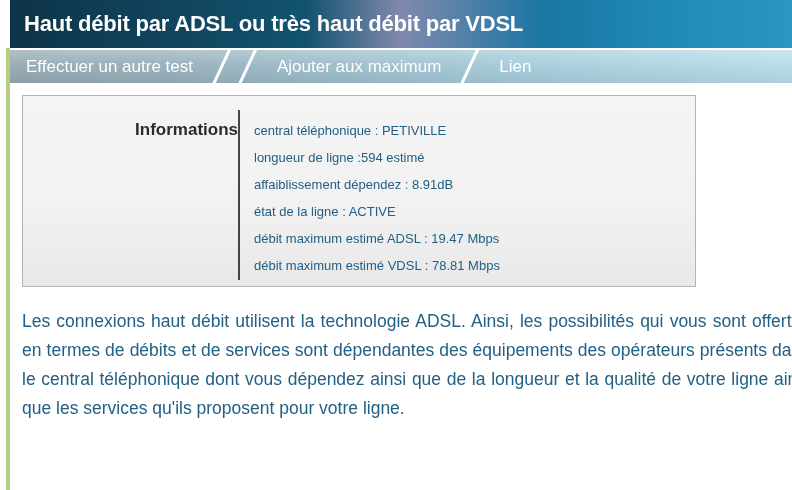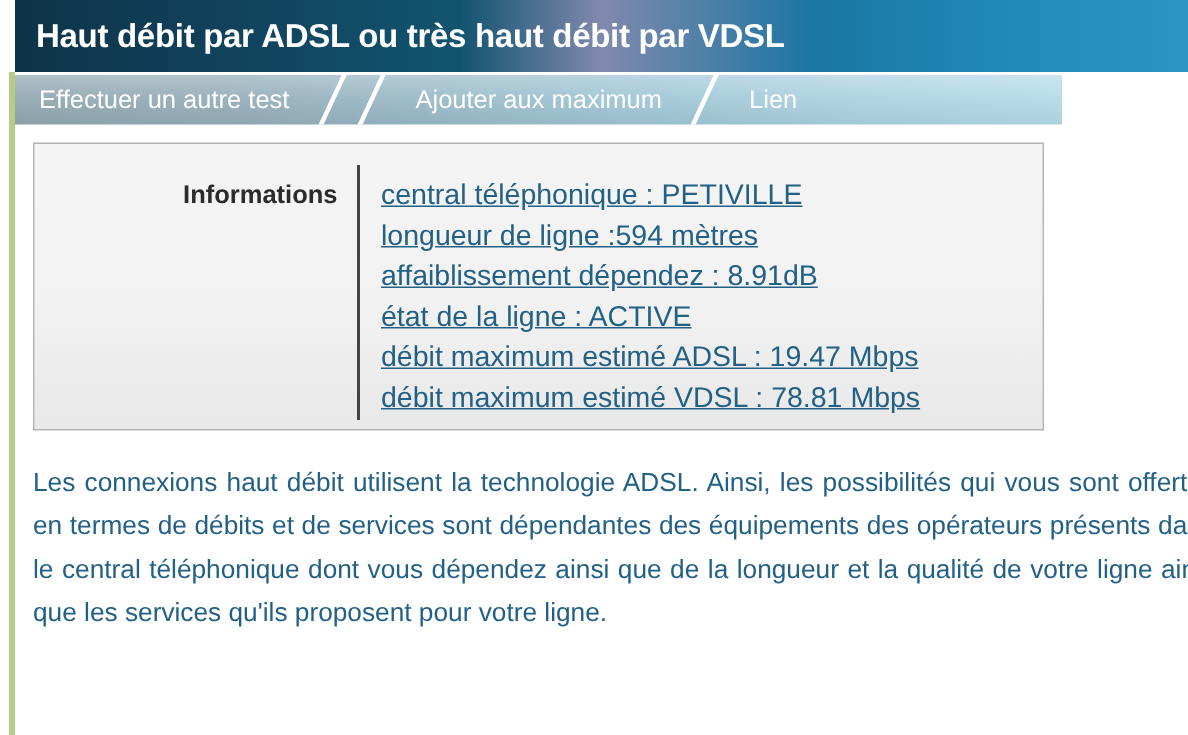--- a/index.html
+++ b/index.html
@@ -65,21 +65,21 @@
     padding-left: 14px;
     white-space: nowrap;
     font-family: "Liberation Sans", sans-serif;
   }
 
   
   .navbar {
     position: absolute;
     left: 10px;
     top: 50px;
-    width: 698px;
+    width: 782px;
     height: 33px;
     background: linear-gradient(to right,
                 #93a8b2 0%,
                 #96aeba 20%,
                 #9bbcca 42%,
                 #a3c8d8 62%,
                 #add2e1 80%,
                 #b6dbea 100%);
     display: flex;
     align-items: center;
@@ -137,44 +137,42 @@
   }
   .infobox-inner {
     display: flex;
     padding: 10px 0 0 0;
     height: 100%;
   }
   .info-label {
     width: 215px;
     flex: 0 0 215px;
     text-align: right;
-    padding-right: 13px;
     color: #2b2b2b;
     font-size: 17px;
     font-weight: bold;
     line-height: 25px;
     padding-top: 11px;
   }
   .info-divider {
     width: 2px;
     flex: 0 0 2px;
     background: #444444;
     height: 170px;
     margin-top: 4px;
   }
   .info-values {
     padding-left: 14px;
     padding-top: 11px;
   }
   .info-line {
     color: #236086;
-    font-size: 19px;
+    font-size: 13px;
     line-height: 27px;
     white-space: nowrap;
-    text-decoration: underline;
   }
 
   
   .paragraph {
     position: absolute;
     left: 22px;
     top: 307px;
     width: 788px;
     color: #236086;
     font-size: 17.5px;
@@ -206,21 +204,21 @@
   </div>
 
   <div class="infobox">
     <div class="infobox-inner">
       <div class="info-label">
         <div>Informations</div>
       </div>
       <div class="info-divider"></div>
       <div class="info-values">
         <div class="info-line">central téléphonique : PETIVILLE</div>
-        <div class="info-line">longueur de ligne :594 mètres</div>
+        <div class="info-line">longueur de ligne :594 estimé</div>
         <div class="info-line">affaiblissement dépendez :  8.91dB</div>
         <div class="info-line">état de la ligne :  ACTIVE</div>
         <div class="info-line">débit maximum estimé ADSL :  19.47 Mbps</div>
         <div class="info-line">débit maximum estimé VDSL : 78.81 Mbps</div>
       </div>
     </div>
   </div>
 
   <div class="paragraph">
     <p>Les connexions haut débit utilisent la technologie ADSL. Ainsi, les possibilités qui vous sont offertes en termes de débits et de services sont dépendantes des équipements des opérateurs présents dans le central téléphonique dont vous dépendez ainsi que de la longueur et la qualité de votre ligne ainsi que les services qu'ils proposent pour votre ligne.</p>

